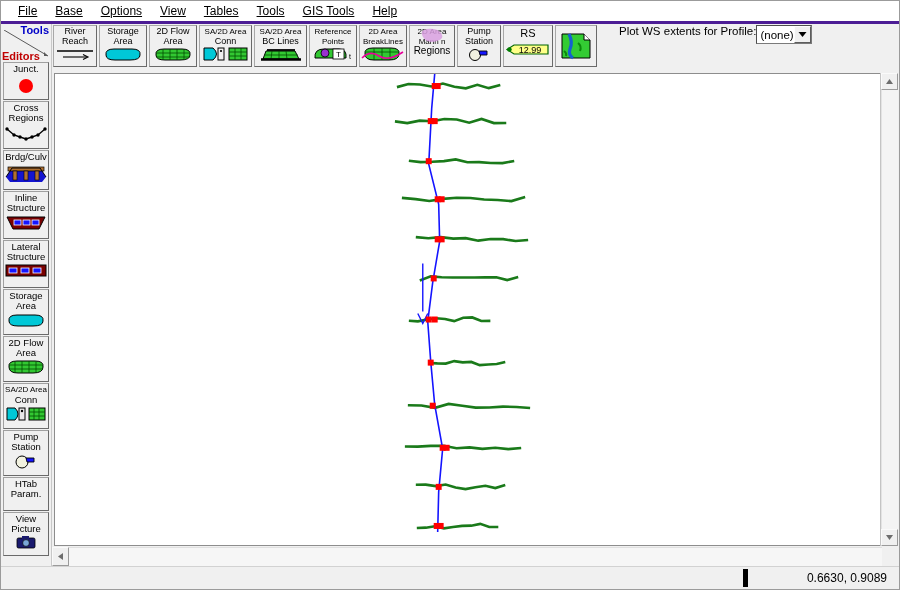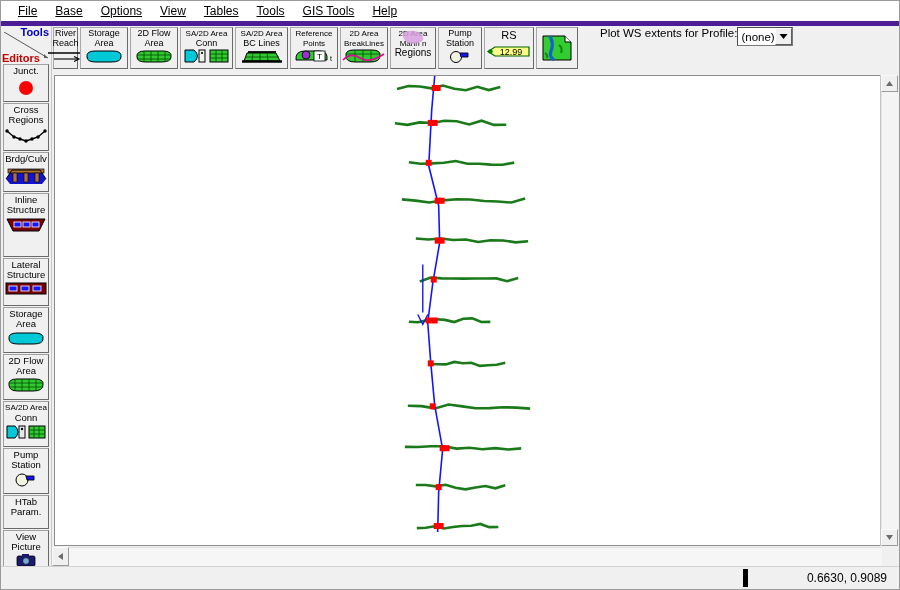--- a/index.html
+++ b/index.html
@@ -65,21 +65,21 @@
   }
 
   
   .menubar {
     height: 20px;
     background: #ffffff;
     display: flex;
     align-items: center;
     padding-left: 8px;
     flex: 0 0 auto;
-    border-bottom: 5px solid #4c1d95;
+    border-bottom: 3px solid #4c1d95;
   }
   .menu-item {
     font-size: 12px;
     padding: 1px 9px 2px 9px;
     color: #000;
     white-space: nowrap;
     font-family: "Liberation Sans", sans-serif;
   }
   .menu-item u { text-decoration: underline; }
 
@@ -443,21 +443,21 @@
             <path d="M2 14 L8 5 L36 5 L42 14 L38 19 L6 19 Z" fill="#1414d0"></path>
             <rect x="4" y="4" width="36" height="4" fill="#b07030" stroke="#000" stroke-width="0.7"></rect>
             <rect x="9" y="8" width="4" height="9" fill="#b07030" stroke="#000" stroke-width="0.6"></rect>
             <rect x="20" y="8" width="4" height="9" fill="#b07030" stroke="#000" stroke-width="0.6"></rect>
             <rect x="31" y="8" width="4" height="9" fill="#b07030" stroke="#000" stroke-width="0.6"></rect>
             <path d="M2 14 L8 5 L36 5 L42 14" stroke="#000" stroke-width="1" fill="none"></path>
           </svg>
         </span>
       </div>
 
-      <div class="sb-btn" style="height:64px">
+      <div class="sb-btn" style="height:48px">
         <div class="sb-lbl">Inline</div>
         <div class="sb-lbl">Structure</div>
         <span class="sb-ico">
           <svg width="44" height="18" viewBox="0 0 44 18">
             <path d="M3 3 L41 3 L35 15 L9 15 Z" fill="#7a0000" stroke="#000" stroke-width="1"></path>
             <rect x="10" y="6" width="7" height="5" fill="#1414ff" stroke="#fff" stroke-width="0.8"></rect>
             <rect x="19" y="6" width="7" height="5" fill="#1414ff" stroke="#fff" stroke-width="0.8"></rect>
             <rect x="28" y="6" width="7" height="5" fill="#1414ff" stroke="#fff" stroke-width="0.8"></rect>
           </svg>
         </span>
@@ -550,21 +550,21 @@
           </svg>
         </span>
       </div>
 
     </div>
 
     <div class="right-col">
 
       <div class="toolbar">
 
-        <div class="tb-btn" style="width:25px">
+        <div class="tb-btn" style="width:44px">
           <div class="tb-lbl">River</div>
           <div class="tb-lbl">Reach</div>
           <span class="tb-ico">
             <svg width="40" height="14" viewBox="0 0 40 14">
               <path d="M2 4 L38 4" stroke="#000" stroke-width="1.6"></path>
               <path d="M8 10 L32 10" stroke="#000" stroke-width="1.1"></path>
               <path d="M28 7.5 L33 10 L28 12.5" stroke="#000" stroke-width="1.1" fill="none"></path>
             </svg>
           </span>
         </div>

